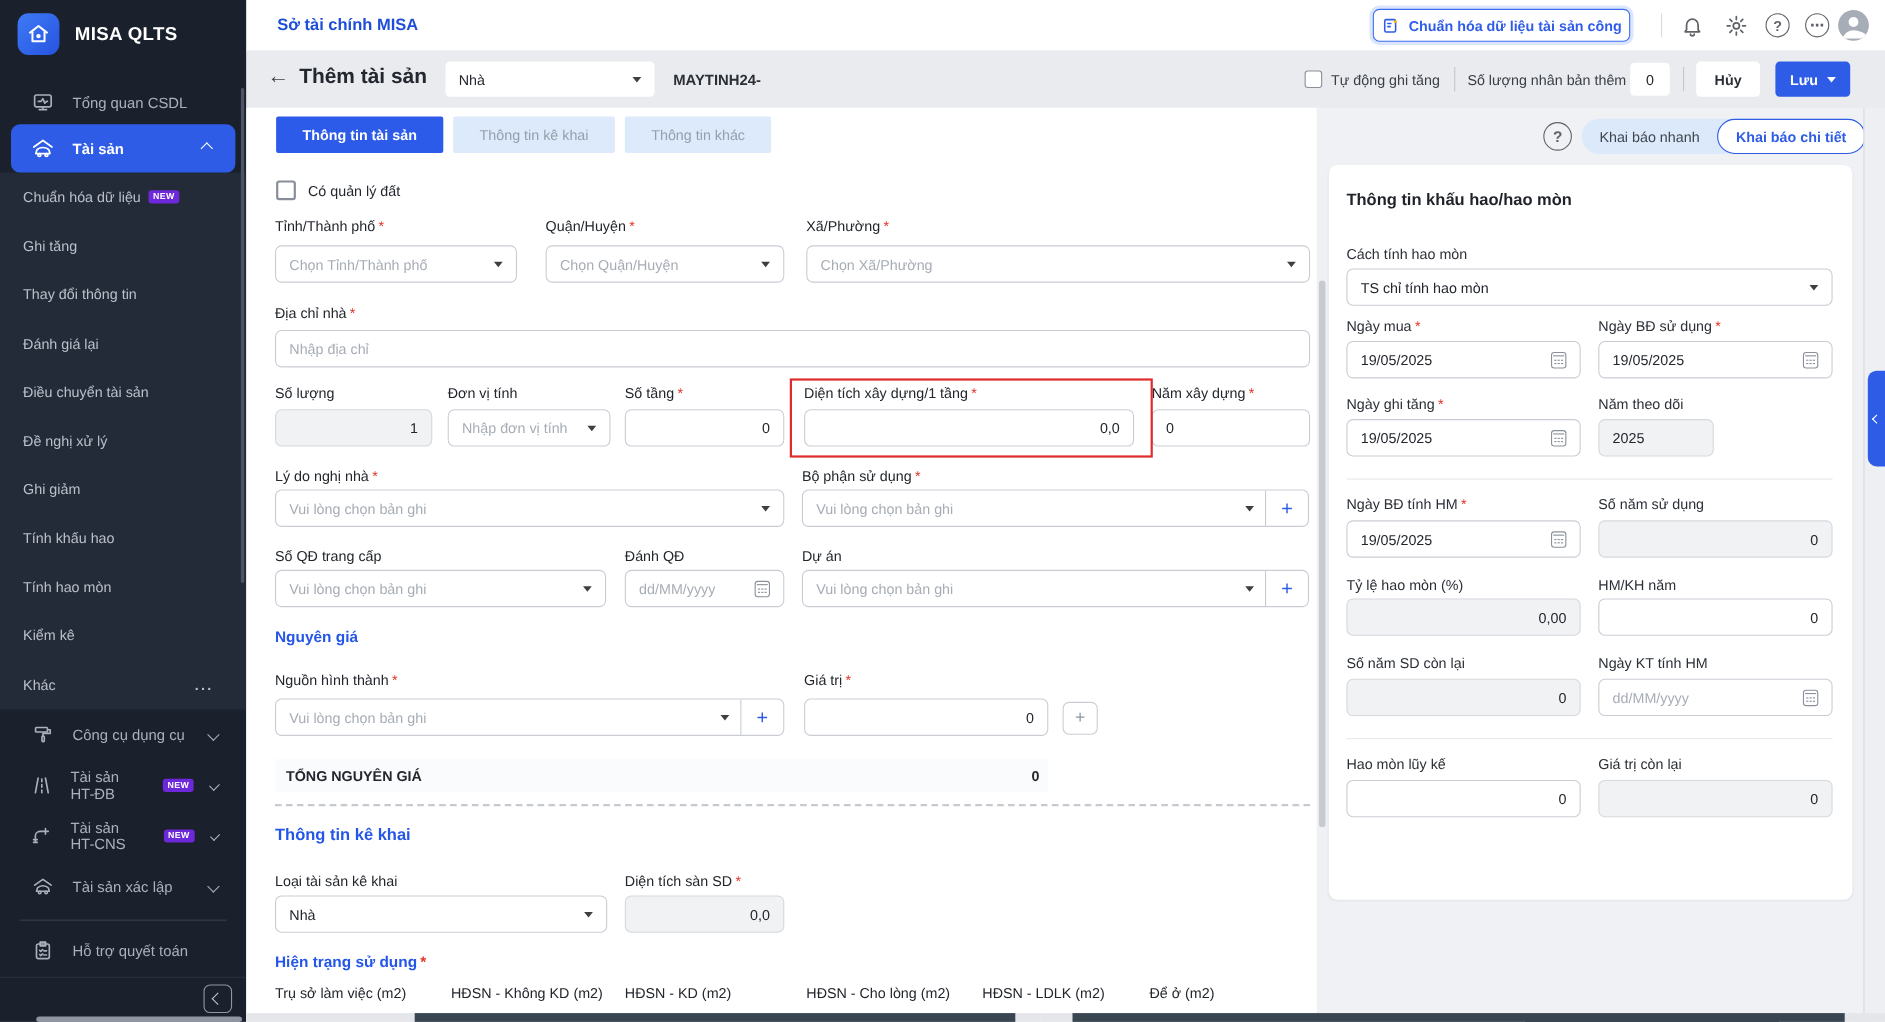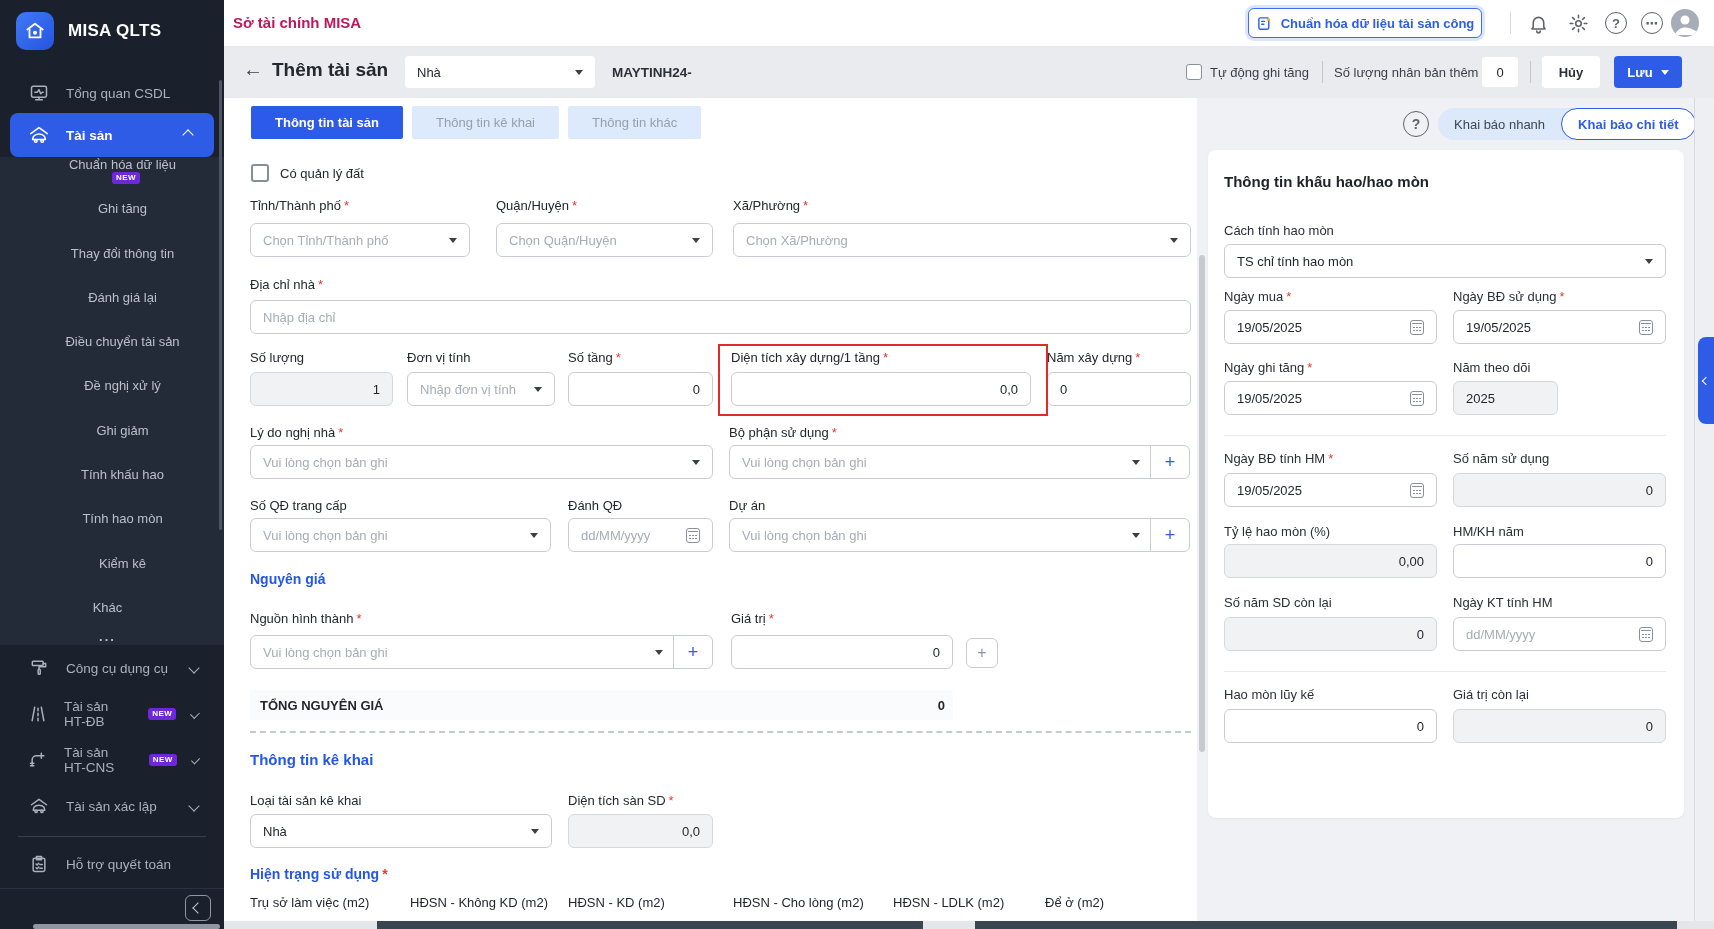--- a/index.html
+++ b/index.html
@@ -8,35 +8,35 @@
 
   
   .sidebar{position:absolute;left:0;top:0;width:224px;height:929px;background:#1b212c;color:#a9b1bd;}
   .brand{position:absolute;left:16px;top:12px;display:flex;align-items:center;gap:14px;}
   .brand-logo{width:38px;height:38px;border-radius:10px;background:linear-gradient(135deg,#3f7af6,#2554e0);display:flex;align-items:center;justify-content:center;}
   .brand-name{color:#fff;font-size:17px;font-weight:700;letter-spacing:.3px;}
   .side-item{position:absolute;left:0;width:224px;height:40px;display:flex;align-items:center;gap:16px;padding-left:28px;box-sizing:border-box;font-size:13.5px;cursor:pointer;}
   .side-item .micon{width:22px;display:flex;justify-content:center;}
   .side-active{position:absolute;left:10px;width:204px;height:44px;border-radius:8px;background:#2e5ce6;color:#fff;display:flex;align-items:center;gap:16px;padding-left:18px;box-sizing:border-box;font-size:13.5px;font-weight:600;}
   .submenu{position:absolute;left:0;top:157px;width:224px;height:488px;background:#242b38;}
-  .sub-item{height:44.3px;display:flex;align-items:center;padding-left:21px;font-size:13px;color:#bac0ca;cursor:pointer;flex-direction:column;}
+  .sub-item{height:44.3px;display:flex;align-items:center;padding-left:21px;font-size:13px;color:#bac0ca;cursor:pointer;}
   .newbadge{display:inline-block;margin-left:7px;background:#6d28d9;color:#fff;font-size:8px;font-weight:700;padding:2px 4px;border-radius:3px;letter-spacing:.4px;line-height:1;}
   .chev{display:inline-block;width:7px;height:7px;border-right:1.7px solid currentColor;border-bottom:1.7px solid currentColor;}
   .chev.down{transform:rotate(45deg);}
   .chev.up{transform:rotate(-135deg);}
   .chev.left{transform:rotate(135deg);}
   .side-divider{position:absolute;left:18px;top:836px;width:188px;border-top:1px solid #39404e;}
   .side-bottom{position:absolute;left:0;top:888px;width:224px;height:41px;border-top:1px solid #2a3140;}
   .collapse-btn{position:absolute;left:185px;top:6px;width:24px;height:24px;border:1.5px solid #8f97a4;border-radius:6px;display:flex;align-items:center;justify-content:center;color:#c3c9d2;cursor:pointer;}
   .side-vscroll{position:absolute;left:219px;top:80px;width:3px;height:450px;background:#4d5564;border-radius:2px;}
   .side-hscroll{position:absolute;left:33px;top:35px;width:187px;height:5px;background:#8f96a1;border-radius:3px;}
 
   
   .topbar{position:absolute;left:224px;top:0;width:1490px;height:46px;background:#fff;border-bottom:1px solid #e4e6ea;}
-  .app-title{position:absolute;left:9px;top:14px;font-size:15px;font-weight:600;color:#be185d;}
+  .app-title{position:absolute;left:28px;top:14px;font-size:15px;font-weight:600;color:#1d4ed8;}
   .normalize-btn{position:absolute;left:1024px;top:8px;width:234px;height:30px;border:1px solid #3d6ef2;border-radius:6px;box-shadow:0 0 0 3px #dbe6fd;background:#fff;color:#2f5ce8;font-size:13px;font-weight:600;display:flex;align-items:center;justify-content:center;gap:8px;box-sizing:border-box;cursor:pointer;}
   .top-divider{position:absolute;left:1286px;top:12px;height:22px;border-left:1px solid #d7dade;}
   .top-icon{position:absolute;top:9px;width:28px;height:28px;display:flex;align-items:center;justify-content:center;color:#5f6368;cursor:pointer;}
   .circle-glyph{width:22px;height:22px;border:1.6px solid #5f6368;border-radius:50%;display:flex;align-items:center;justify-content:center;font-size:13px;font-weight:600;color:#5f6368;box-sizing:border-box;}
   .avatar{position:absolute;left:1447px;top:9px;width:28px;height:28px;border-radius:50%;background:#a7adb6;overflow:hidden;cursor:pointer;}
 
   
   .toolbar{position:absolute;left:224px;top:46px;width:1490px;height:52px;background:#e9ebef;}
   .back-arrow{position:absolute;left:19px;top:12px;font-size:20px;color:#3a3f47;cursor:pointer;}
   .page-title{position:absolute;left:48px;top:13px;font-size:19px;font-weight:700;color:#23272e;}

